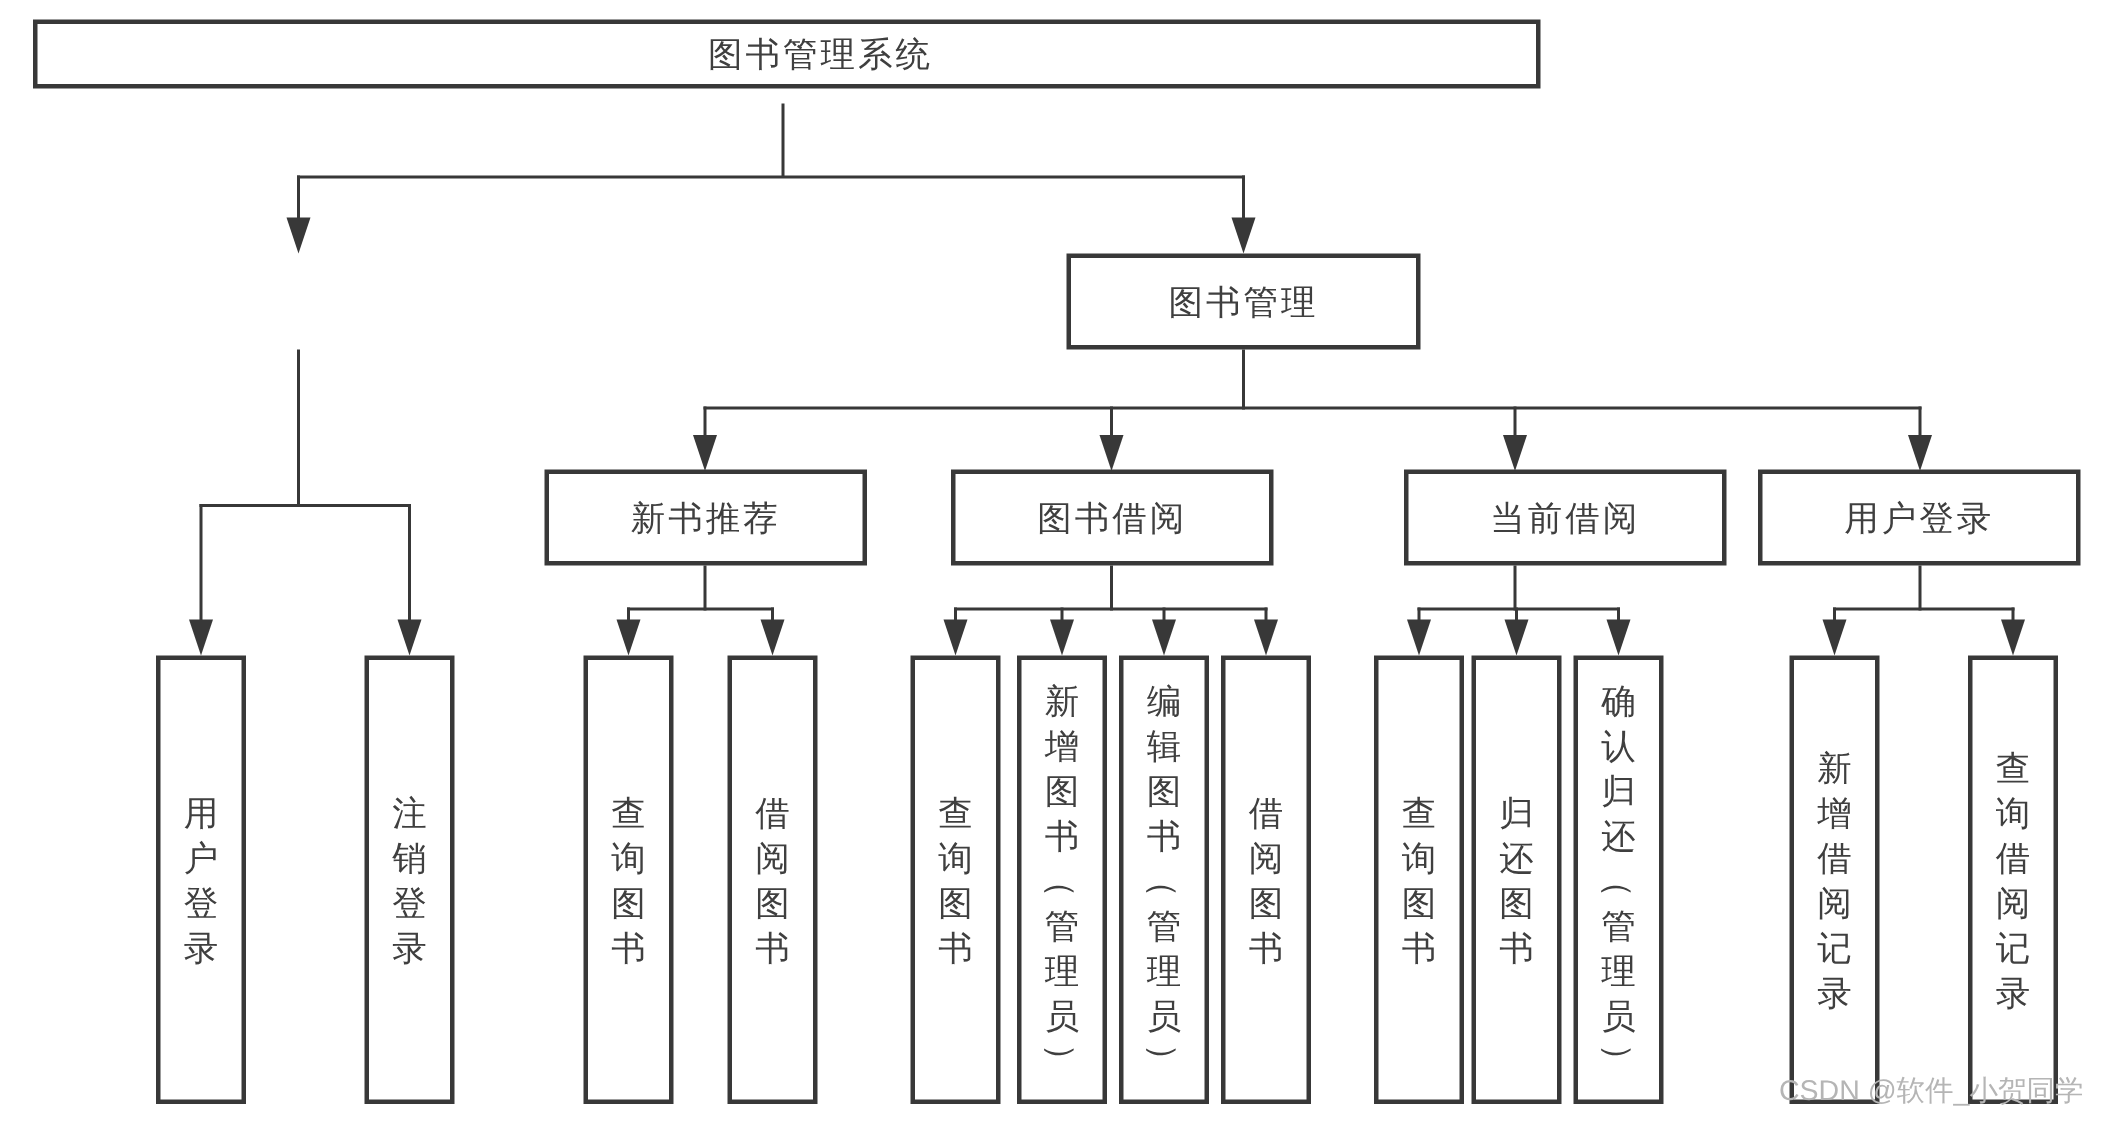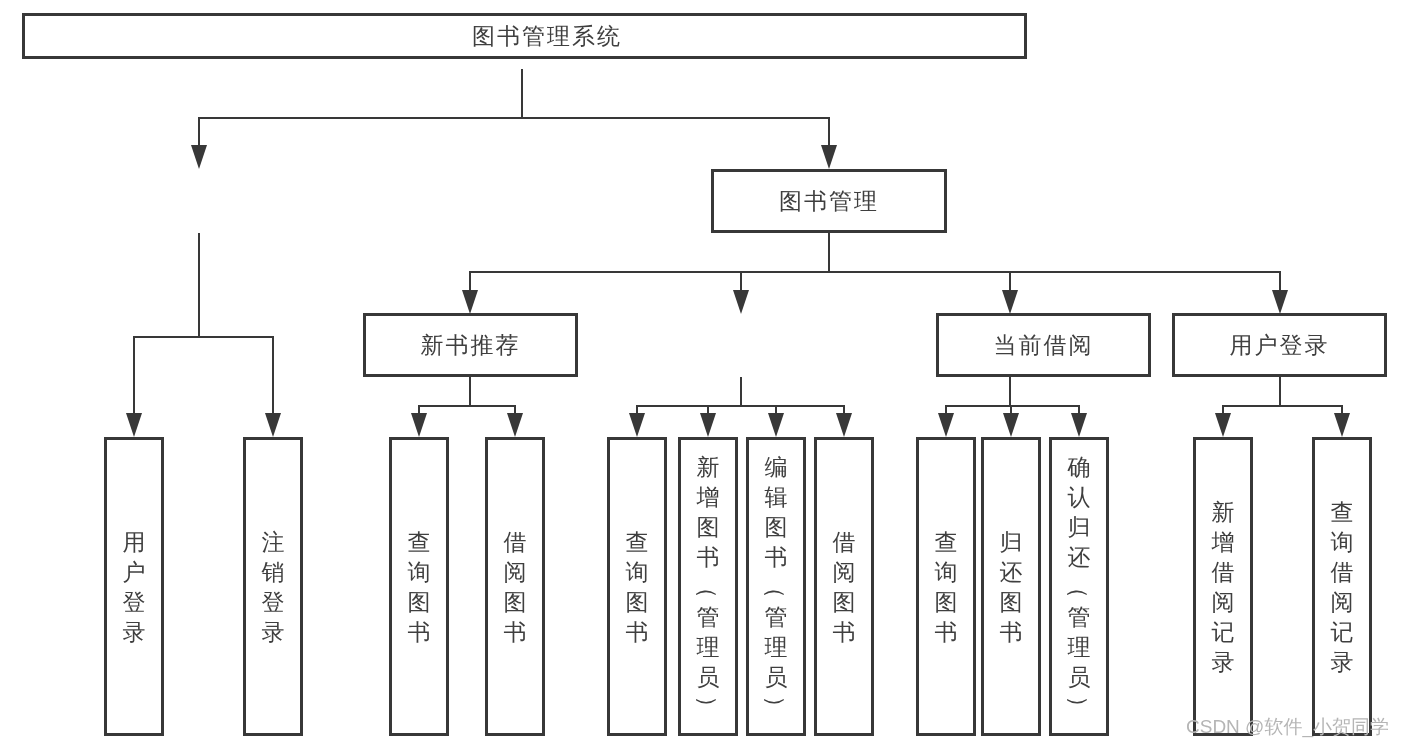--- a/index.html
+++ b/index.html
@@ -48,20 +48,23 @@
   <div class="box root">
     <span>图书管理系统</span>
   </div>
 
   <div class="box lv1b">
     <span>图书管理</span>
   </div>
 
   <div class="box lv2" style="left:363px">
     <span>新书推荐</span>
+  </div>
+  <div class="box lv2" style="left:634px">
+    <span>图书借阅</span>
   </div>
   <div class="box lv2" style="left:936px">
     <span>当前借阅</span>
   </div>
   <div class="box lv2" style="left:1172px">
     <span>用户登录</span>
   </div>
 
   <div class="vbox" style="left:104px">
     <div class="vtext">

